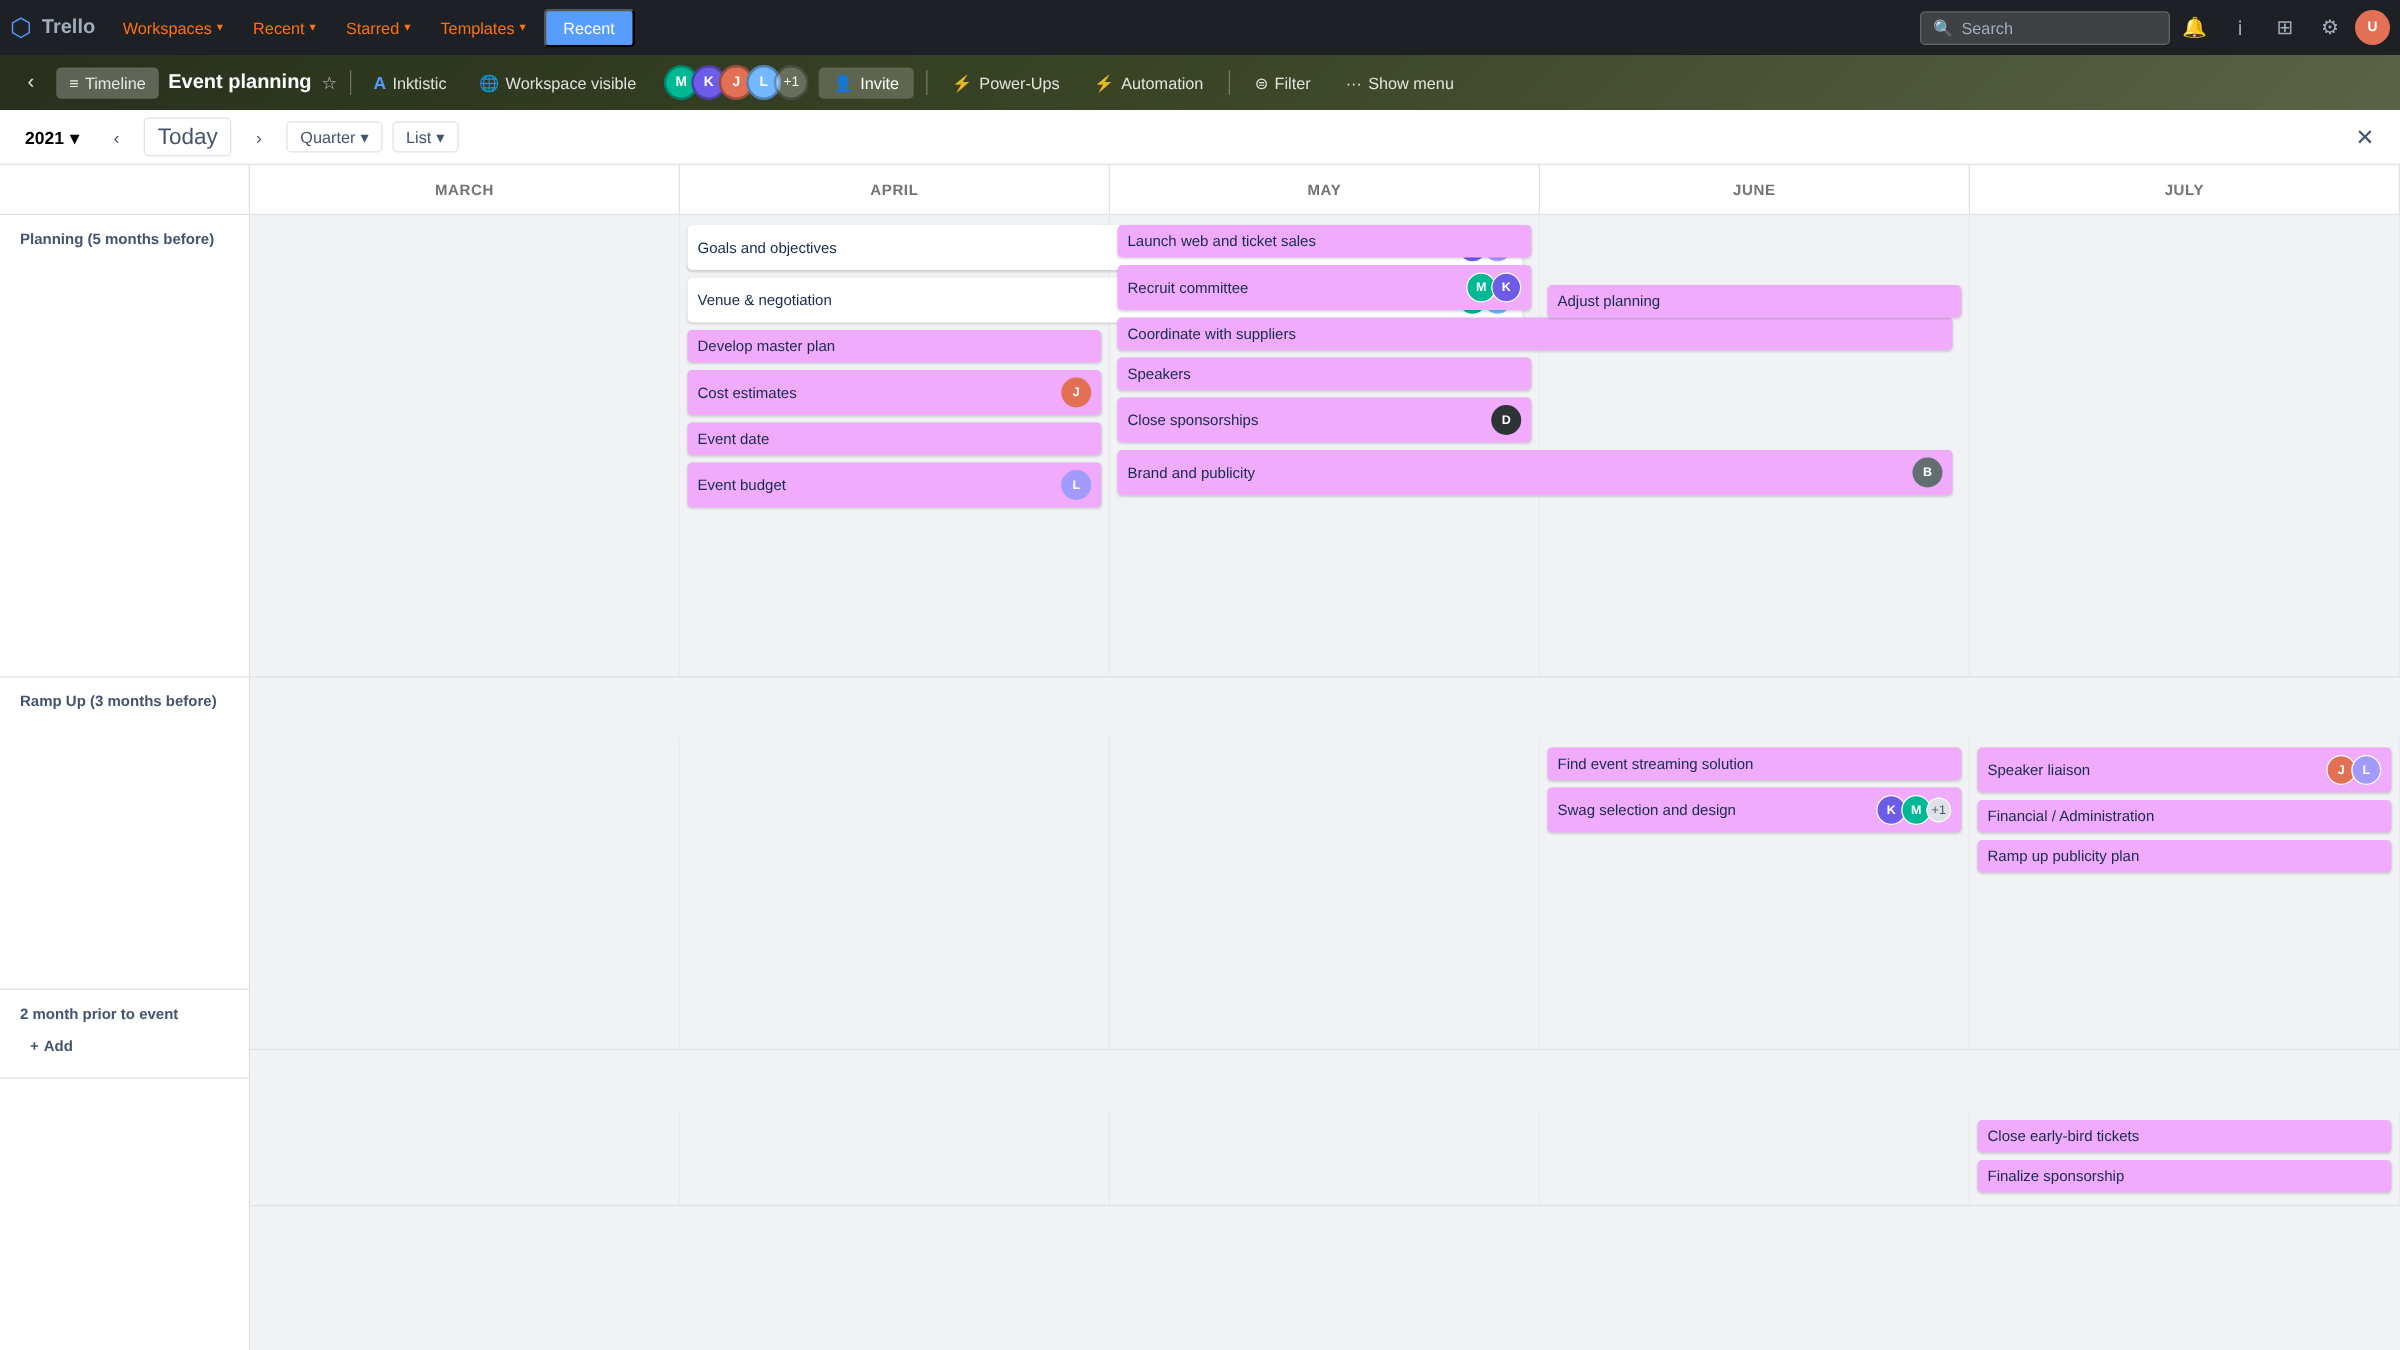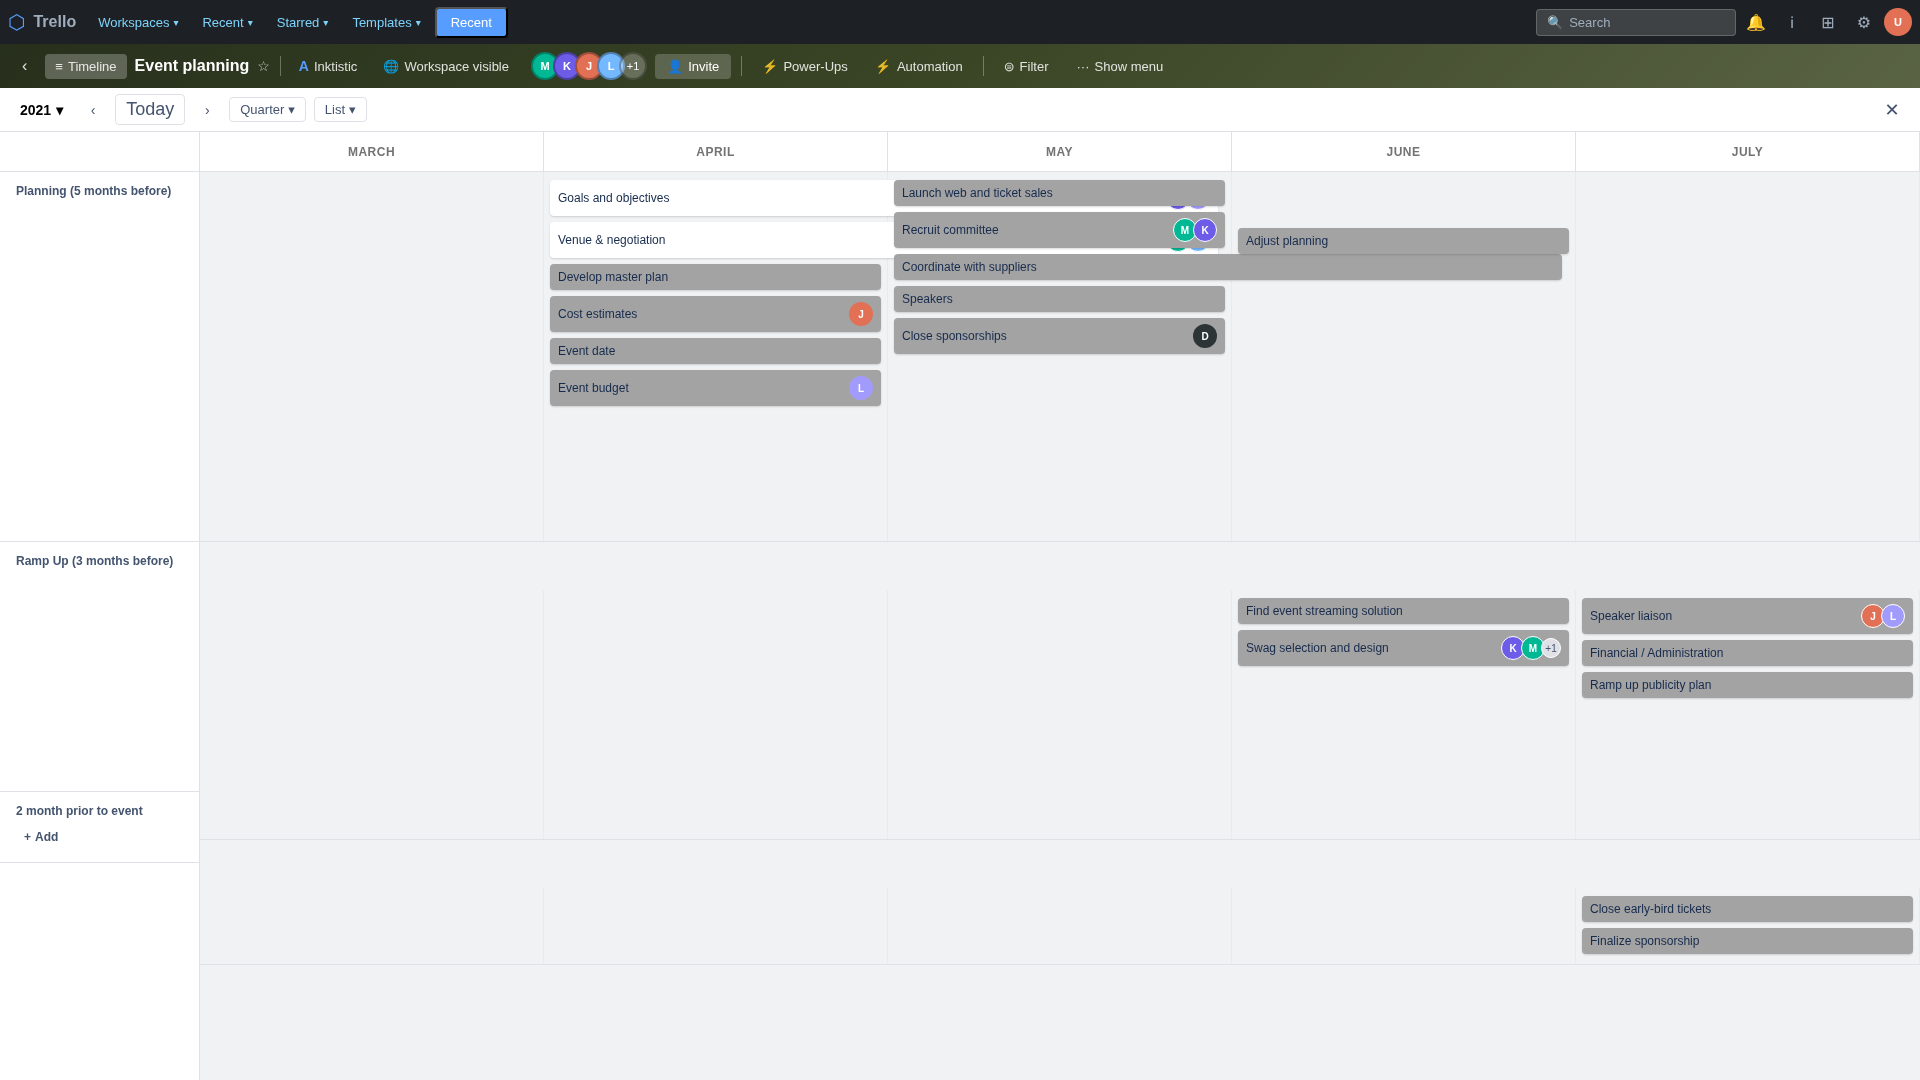--- a/index.html
+++ b/index.html
@@ -17,21 +17,21 @@
       position: fixed;
       top: 0; left: 0; right: 0;
       z-index: 100;
     }
     .top-nav .logo { color: #579dff; font-size: 20px; margin-right: 4px; }
     .nav-btn {
       padding: 6px 10px;
       border-radius: 4px;
       cursor: pointer;
       font-size: 13px;
-      color: #7dd3fc;
+      color: #f97316;
       display: flex; align-items: center; gap: 4px;
       user-select: none;
     }
     .nav-btn .chevron { font-size: 10px; }
     .nav-create {
       background: #579dff;
       color: #fff;
       border-radius: 4px;
       padding: 6px 14px;
       cursor: pointer;
@@ -271,21 +271,21 @@
       position: relative;
       padding: 8px 6px;
       display: flex;
       flex-direction: column;
       gap: 4px;
       vertical-align: top;
     }
 
     
     .card {
-      background: #a3a3a3;
+      background: #f0abfc;
       border-radius: 4px;
       padding: 6px 8px;
       font-size: 12px;
       color: #172b4d;
       box-shadow: 0 1px 2px rgba(0,0,0,0.15);
       cursor: pointer;
       display: flex;
       align-items: center;
       justify-content: space-between;
       gap: 4px;
@@ -556,20 +556,24 @@
 
             <div class="card">
               <span class="card-text">Speakers</span>
             </div>
 
             <div class="card">
               <span class="card-text">Close sponsorships</span>
               <div class="card-avatar" style="background:#2d3436;">D</div>
             </div>
 
+            <div class="card" style="width: calc(200% + 6px);">
+              <span class="card-text">Brand and publicity</span>
+              <div class="card-avatar" style="background:#636e72;">B</div>
+            </div>
           </div>
 
           <div class="month-cell">
 
             <div class="card" style="margin-top: 48px;">
               <span class="card-text">Adjust planning</span>
             </div>
 
           </div>
 

